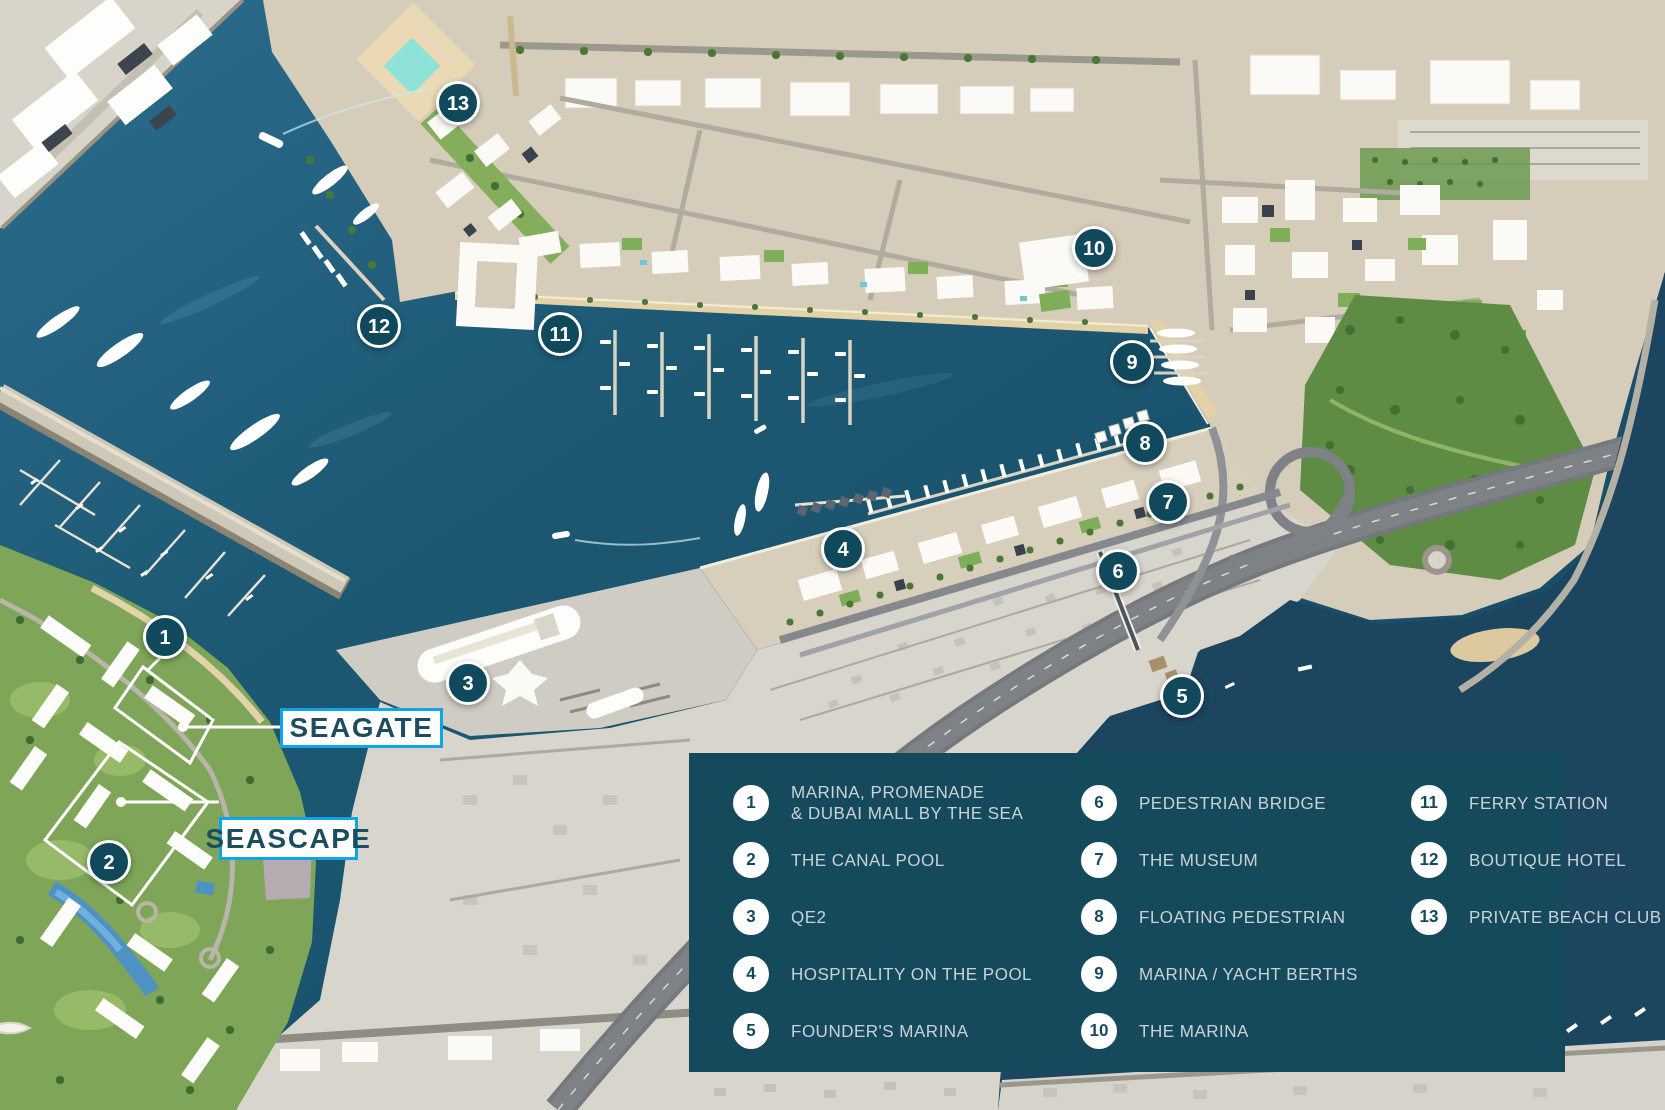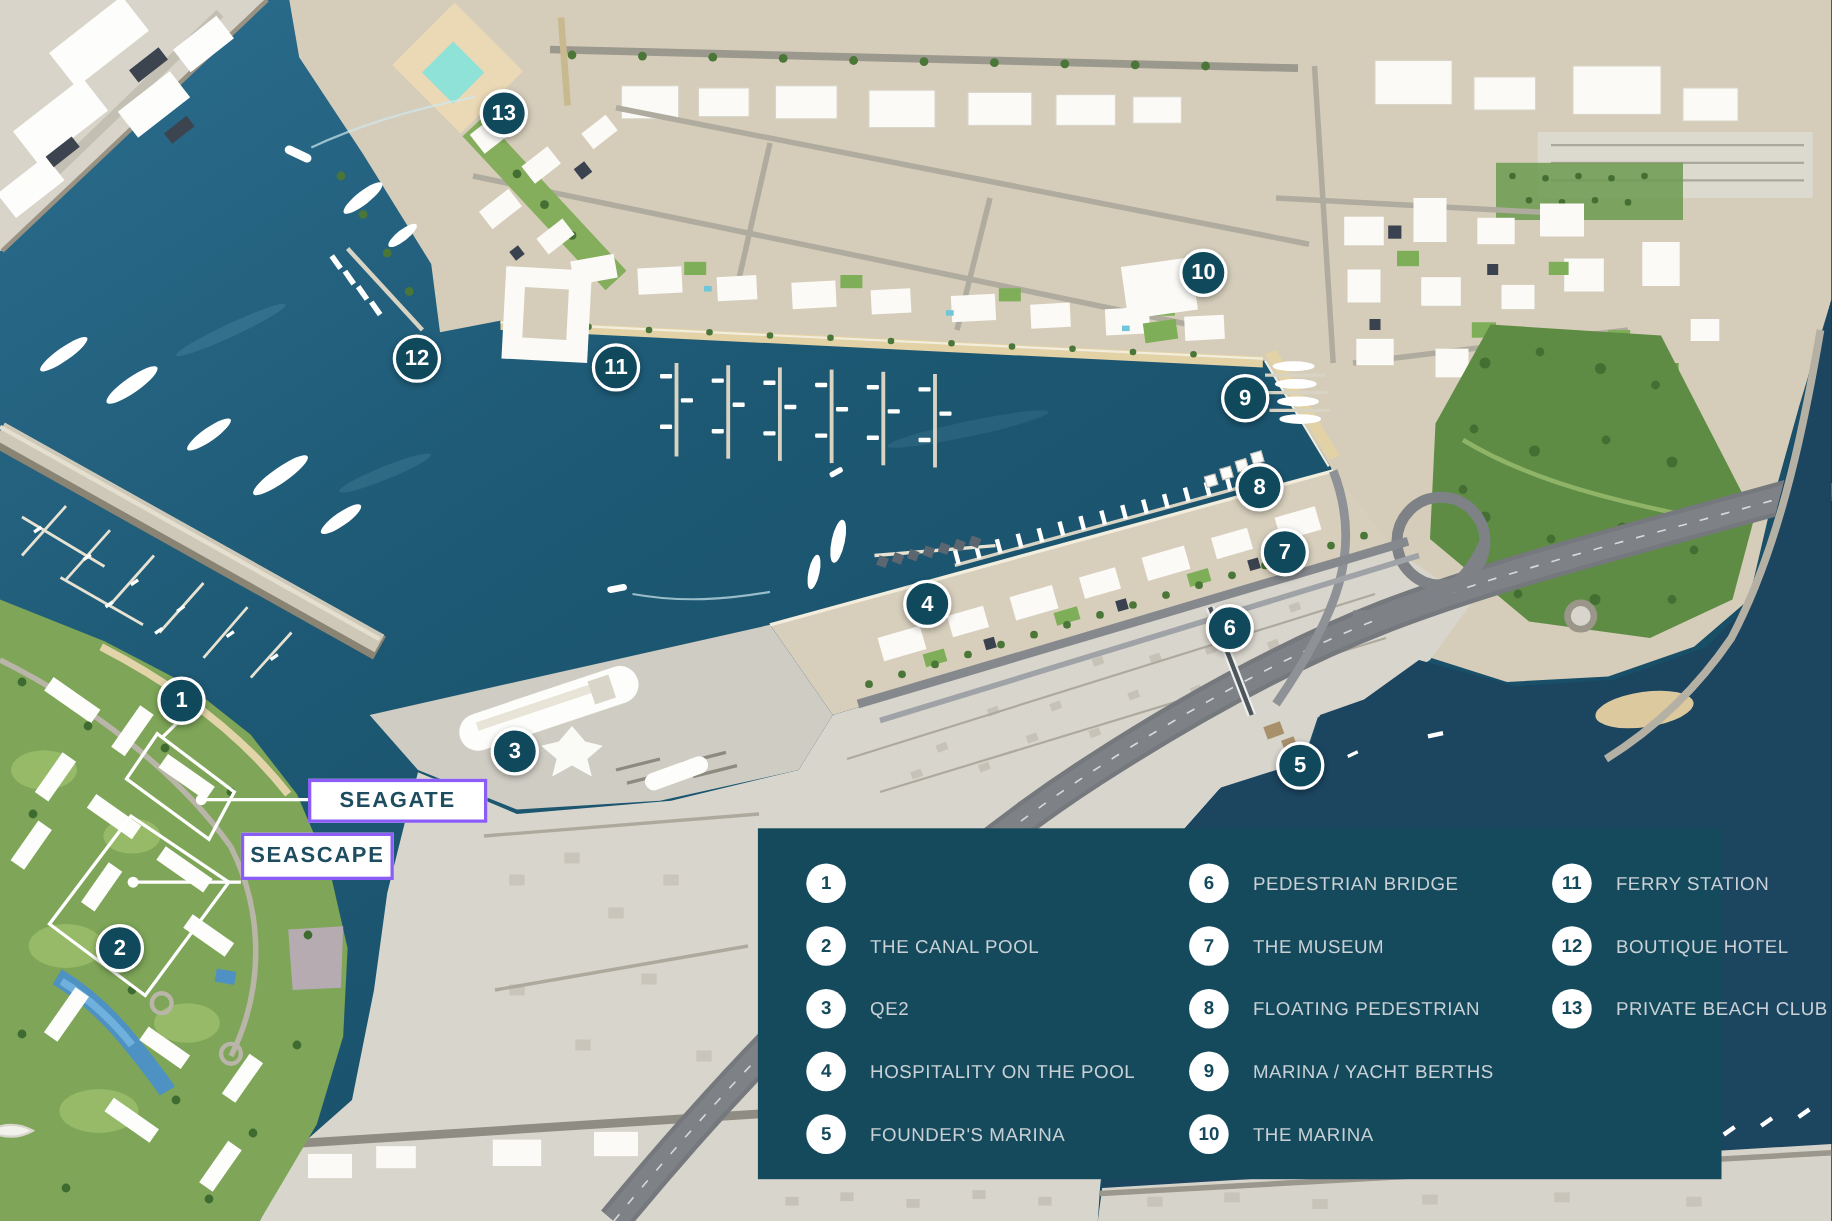--- a/index.html
+++ b/index.html
@@ -9,23 +9,23 @@
 
   
   .marker{position:absolute;width:44px;height:44px;border-radius:50%;
           background:#10485c;border:3px solid #ffffff;box-sizing:border-box;
           display:flex;align-items:center;justify-content:center;
           color:#fff;font-size:20px;font-weight:bold;
           transform:translate(-50%,-50%);
           box-shadow:0 2px 6px rgba(0,0,0,.35);z-index:30;cursor:pointer;}
 
   
-  .tag{position:absolute;background:#ffffff;border:3px solid #8b5cf6;
+  .tag{position:absolute;background:#ffffff;border:3px solid #0ea5e9;
        box-sizing:border-box;display:flex;align-items:center;justify-content:center;
-       color:#1d4d5f;font-weight:bold;font-size:20px;letter-spacing:1.5px;
+       color:#1d4d5f;font-weight:bold;font-size:28px;letter-spacing:1.5px;
        z-index:25;cursor:pointer;}
 
   
   .panel{position:absolute;left:689px;top:753px;width:876px;height:319px;
          background:#154a5c;z-index:40;}
   .col{position:absolute;top:32px;display:flex;flex-direction:column;gap:21px;}
   .col.c1{left:44px;} .col.c2{left:392px;} .col.c3{left:722px;}
   .item{display:flex;align-items:center;height:36px;}
   .badge{flex:0 0 36px;width:36px;height:36px;border-radius:50%;background:#ffffff;
          color:#154a5c;font-weight:bold;font-size:17px;
@@ -664,31 +664,35 @@
 <div class="marker" style="left:379px;top:326px">
       <span>12</span>
     </div>
 <div class="marker" style="left:458px;top:103px">
       <span>13</span>
     </div>
 
 <div class="tag" style="left:280px;top:708px;width:163px;height:40px">
   <span>SEAGATE</span>
 </div>
-<div class="tag" style="left:219px;top:757px;width:139px;height:43px">
+<div class="tag" style="left:219px;top:817px;width:139px;height:43px">
   <span>SEASCAPE</span>
 </div>
 
 <div class="panel">
 
   <div class="col c1">
     <div class="item">
       <div class="badge">
             <span>1</span>
           </div>
+      <div class="lbl">
+        <div class="l1">MARINA, PROMENADE</div>
+        <div class="l2">&amp; DUBAI MALL BY THE SEA</div>
+      </div>
     </div>
     <div class="item">
       <div class="badge">
             <span>2</span>
           </div>
       <div class="lbl">
         <div class="l1">THE CANAL POOL</div>
       </div>
     </div>
     <div class="item">

